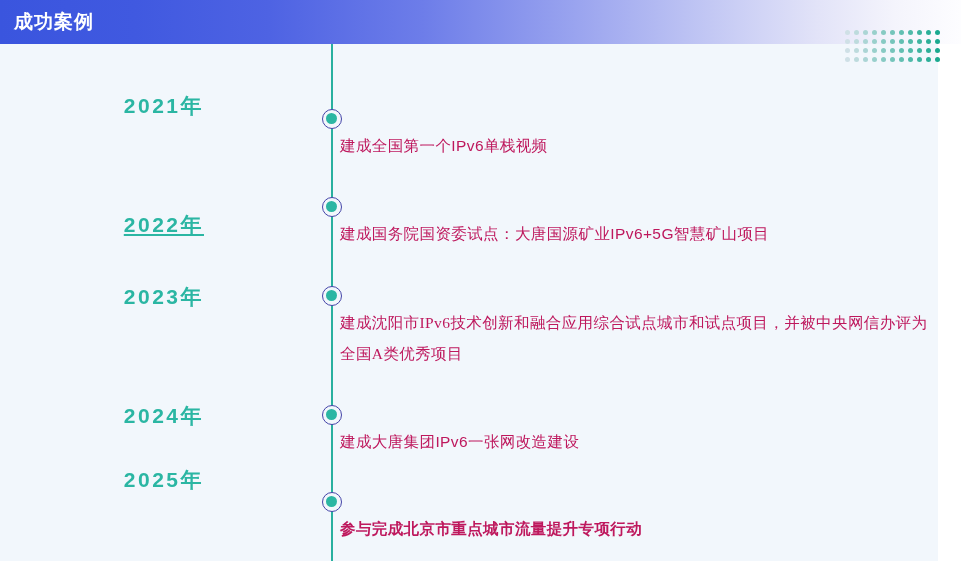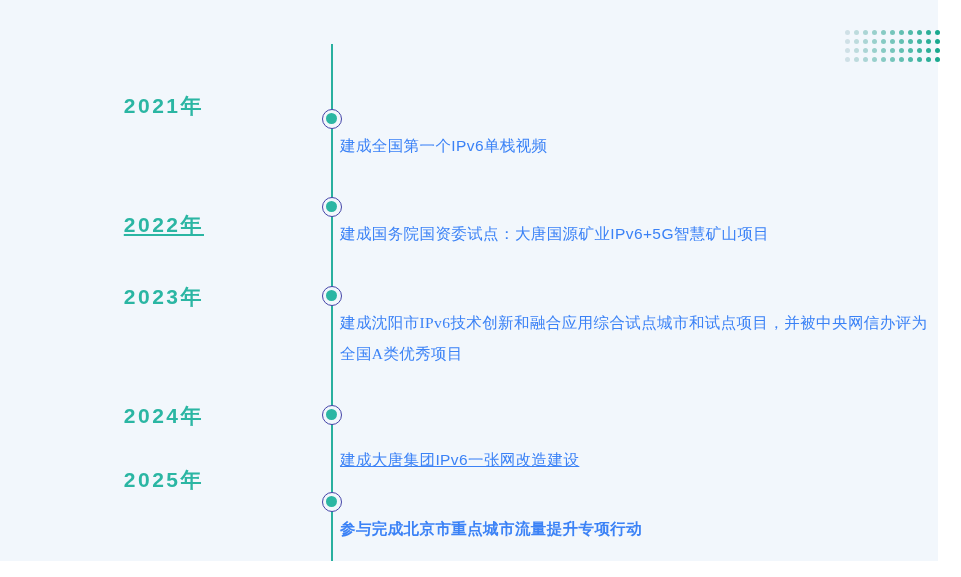--- a/index.html
+++ b/index.html
@@ -136,38 +136,41 @@
     border-radius: 50%;
     background: #2bb6a3;
     display: block;
   }
 
   .tl-desc {
     position: absolute;
     left: 340px;
     width: 610px;
     font-size: 15.5px;
-    color: #3b82f6;
+    color: #be185d;
     line-height: 31px;
     letter-spacing: 0.4px;
     white-space: nowrap;
   }
   .tl-desc.wrap {
     white-space: normal;
     width: 600px;
     font-family: Liberation Serif, serif;
   }
 </style>
 </head>
 <body>
 
 <div class="page">
 
   <div class="content-panel"></div>
 
+  <div class="header-bar">
+    <div class="header-title">成功案例</div>
+  </div>
 
   <div class="dot-grid">
       <i style="background: rgb(207, 224, 230);"></i>
       <i style="background: rgb(189, 219, 221);"></i>
       <i style="background: rgb(171, 213, 213);"></i>
       <i style="background: rgb(153, 208, 204);"></i>
       <i style="background: rgb(135, 202, 195);"></i>
       <i style="background: rgb(117, 197, 187);"></i>
       <i style="background: rgb(98, 191, 178);"></i>
       <i style="background: rgb(80, 186, 169);"></i>
@@ -231,21 +234,21 @@
           <div class="tl-marker" style="top: 242px;">
             <span></span>
           </div>
           <div class="tl-desc wrap" style="top: 263px;">建成沈阳市IPv6技术创新和融合应用综合试点城市和试点项目，并被中央网信办评为全国A类优秀项目</div>
         </div>
         <div class="tl-row" style="top: 0px;">
           <div class="tl-year" style="top: 359px;">2024年</div>
           <div class="tl-marker" style="top: 361px;">
             <span></span>
           </div>
-          <div class="tl-desc" style="top: 400px; text-decoration: underline;">建成大唐集团IPv6一张网改造建设</div>
+          <div class="tl-desc" style="top: 382px;">建成大唐集团IPv6一张网改造建设</div>
         </div>
         <div class="tl-row" style="top: 0px;">
           <div class="tl-year" style="top: 423px;">2025年</div>
           <div class="tl-marker" style="top: 448px;">
             <span></span>
           </div>
           <div class="tl-desc" style="top: 469px; font-weight: bold;">参与完成北京市重点城市流量提升专项行动</div>
         </div>
       </div>
   </div>

